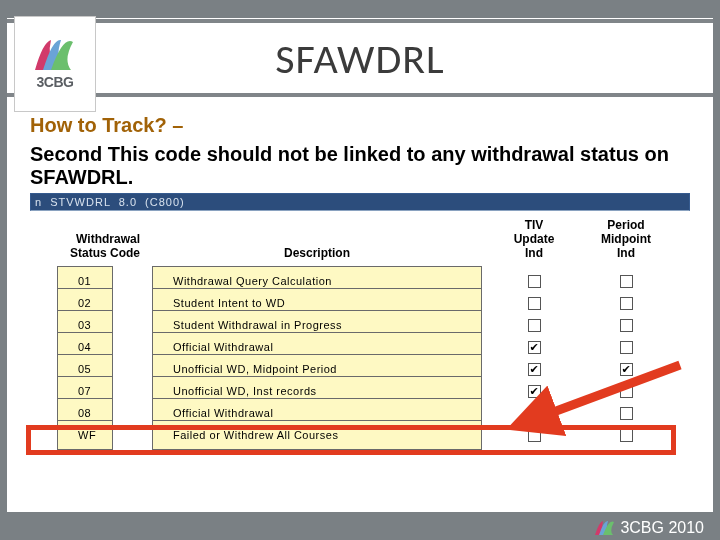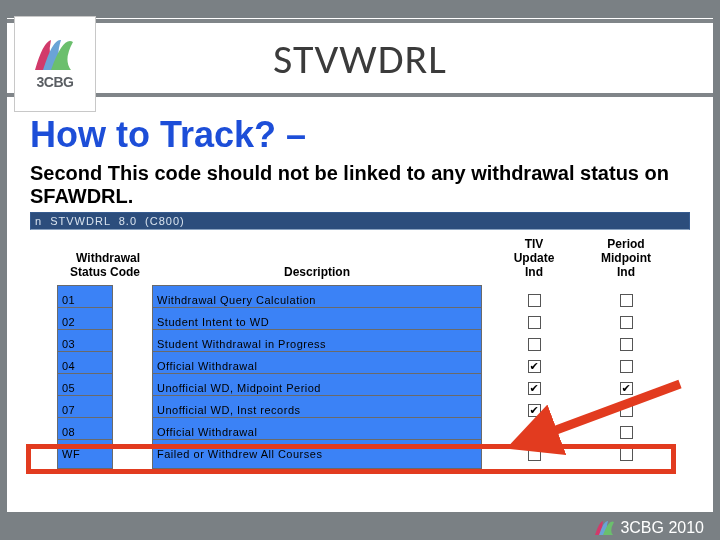--- a/index.html
+++ b/index.html
@@ -75,23 +75,23 @@
   }
   .content {
     position: absolute;
     top: 114px;
     left: 30px;
     right: 30px;
     z-index: 2;
   }
   .heading1 {
     font-family: Arial, sans-serif;
-    font-size: 36px;
+    font-size: 20px;
     font-weight: bold;
-    color: #1d4ed8;
+    color: #a16207;
     margin-bottom: 6px;
   }
   .heading2 {
     font-family: Arial, sans-serif;
     font-size: 20px;
     font-weight: bold;
     color: #000;
     line-height: 1.15;
     margin-bottom: 4px;
   }
@@ -138,24 +138,24 @@
     gap: 3px;
   }
   .row {
     display: grid;
     grid-template-columns: 110px 330px 80px 80px;
     gap: 12px;
     align-items: center;
     height: 19px;
   }
   .cell-input {
-    background: #3b82f6;
+    background: #fef9c3;
     border: 1px solid #6a6a6a;
     height: 30px;
-    padding: 1px 4px;
+    padding: 1px 20px;
     font-family: Verdana, Geneva, sans-serif;
     font-size: 11px;
     letter-spacing: 0.5px;
     color: #000;
     display: flex;
     align-items: center;
     overflow: hidden;
     white-space: nowrap;
   }
   .code-cell { width: 56px; margin: 0 auto; }
@@ -212,21 +212,21 @@
       <path d="M2 32 Q10 4 18 2 Q14 18 22 32 Z" fill="#d13a6a"></path>
       <path d="M10 32 Q20 0 28 2 Q22 20 30 32 Z" fill="#6aa3d6"></path>
       <path d="M18 32 Q30 -2 40 4 Q30 22 38 32 Z" fill="#6bbf6d"></path>
     </svg>
   </div>
   <div class="logo-text">3CBG</div>
 </div>
 
 <div class="title-bar">
   <div class="title-bar-inner">
-    <div class="title-text">STVWDRL</div>
+    <div class="title-text">SFAWDRL</div>
   </div>
 </div>
 
 <div class="content">
   <div class="heading1">How to Track? –</div>
   <div class="heading2">Second  This code should not be linked to any withdrawal status on SFAWDRL.</div>
 
   <div class="app-strip">n  STVWDRL  8.0  (C800)</div>
 
   <div class="table-area">

